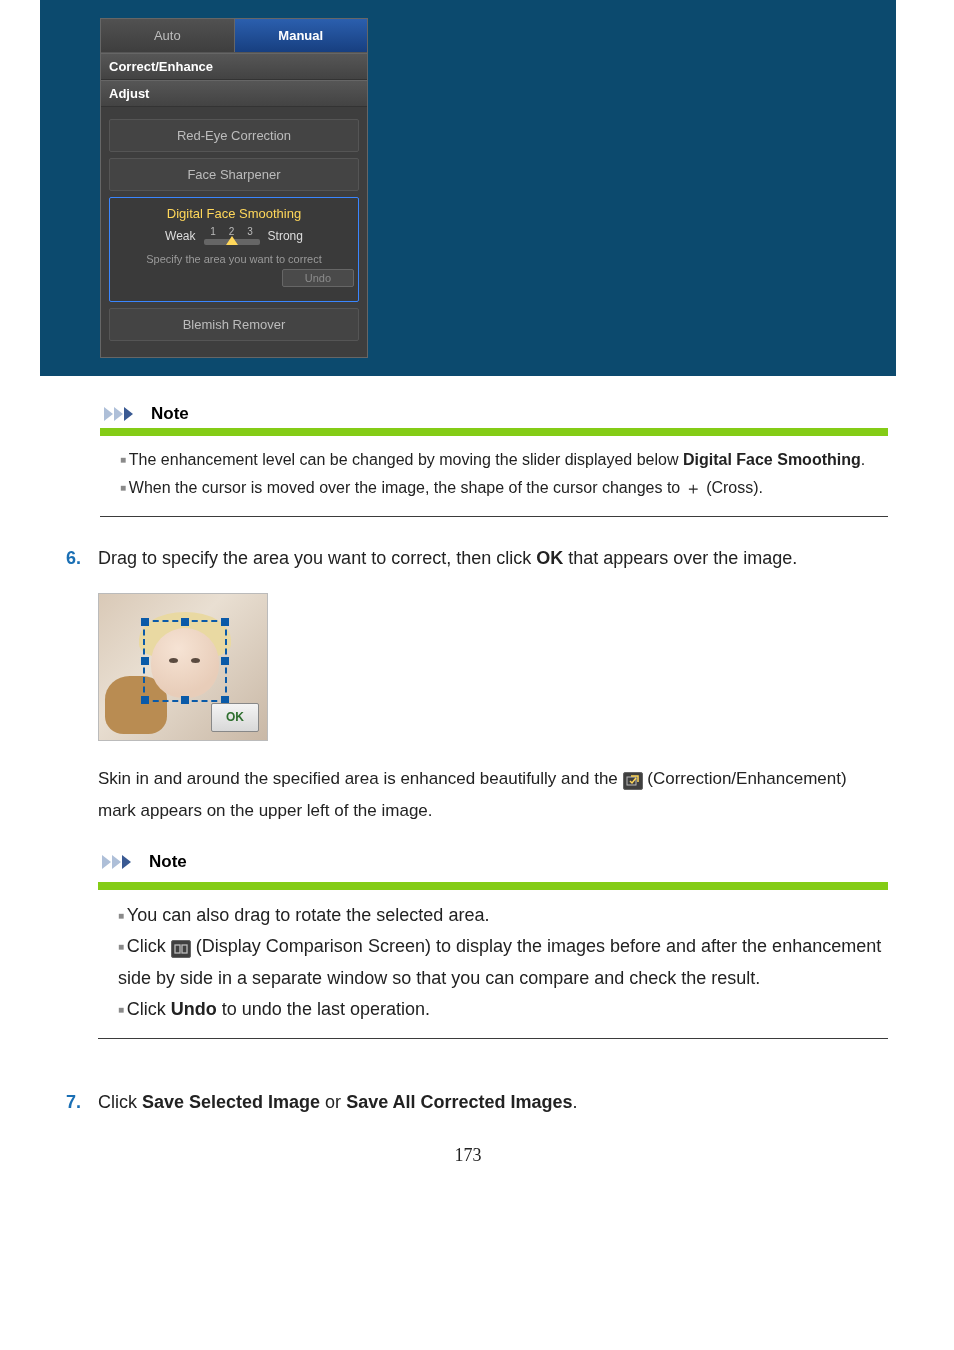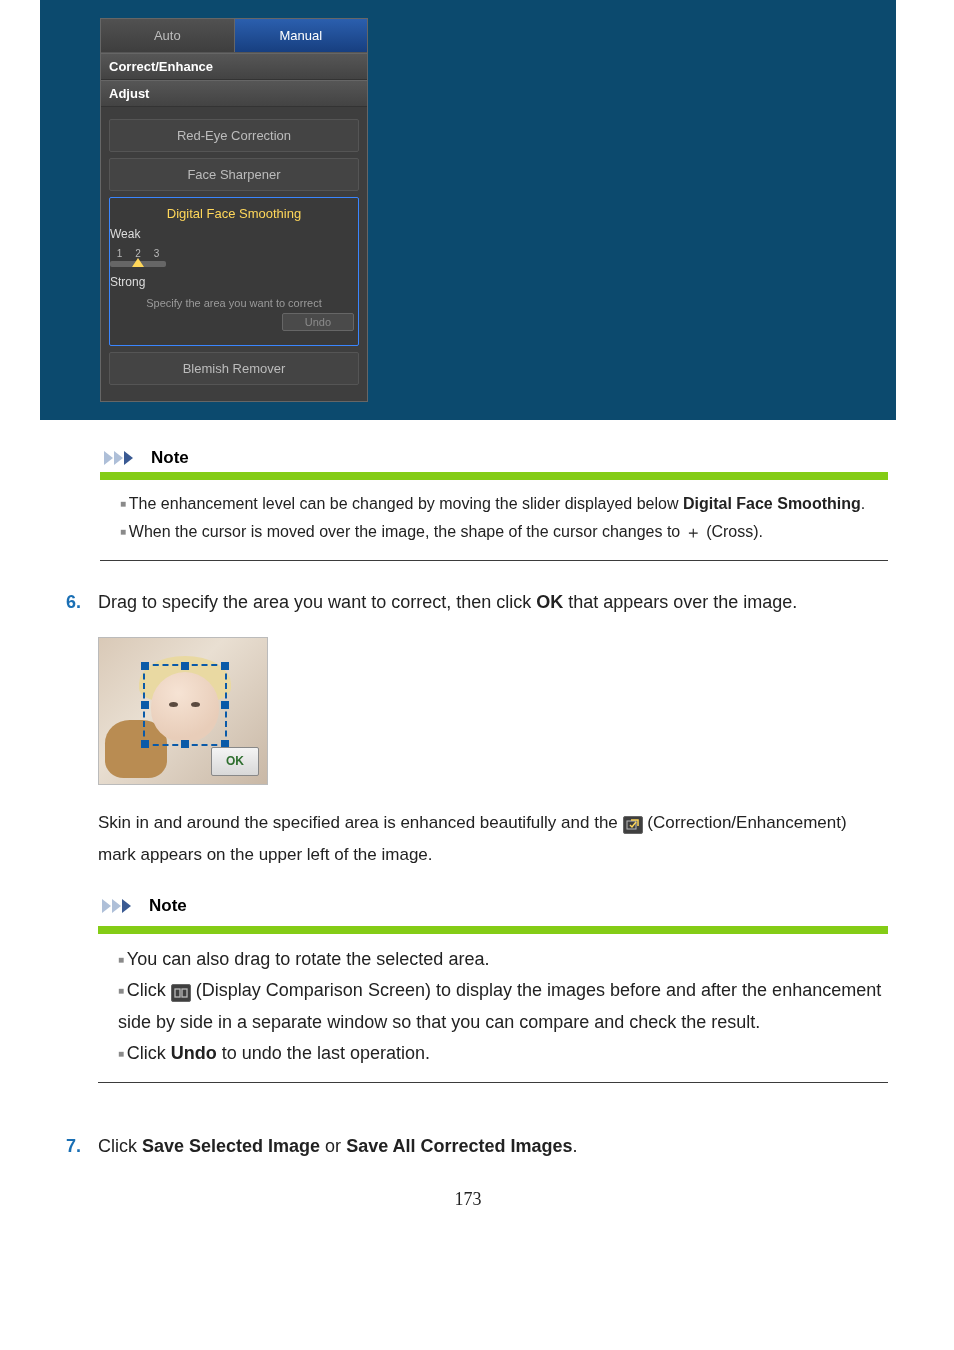--- a/index.html
+++ b/index.html
@@ -3,27 +3,27 @@
 <meta charset="utf-8">
 <style>
   * { margin: 0; padding: 0; box-sizing: border-box; }
   body { font-family: Arial, "Helvetica Neue", sans-serif; font-size: 16px; color: #222; background: #fff; width: 954px; }
   .page { padding: 0 58px 24px 40px; }
   .blue-band { background: #0c4a6e; padding: 18px 0 18px 60px; margin-bottom: 28px; }
   .panel { width: 268px; background: #3e3e3e; color: #dcdcdc; border: 1px solid #666; font-size: 13px; }
   .tabs { display: flex; height: 34px; border-bottom: 1px solid #555; }
   .tab { flex: 1; display: flex; align-items: center; justify-content: center; cursor: pointer; }
   .tab.inactive { background: linear-gradient(#515151,#3e3e3e); color: #bdbdbd; border-right: 1px solid #666; }
-  .tab.active { background: linear-gradient(#2b5fae,#173f80); color: #fff; font-weight: normal; }
+  .tab.active { background: linear-gradient(#2b5fae,#173f80); color: #fff; font-weight: bold; }
   .section-hdr { background: linear-gradient(#565656,#434343); color: #fff; font-weight: bold; padding: 5px 8px; border-top: 1px solid #666; border-bottom: 1px solid #333; }
   .panel-body { padding: 6px 6px 10px; }
   .opt { background: #444; color: #bcbcbc; text-align: center; padding: 8px 0; margin: 6px 2px; border: 1px solid #555; border-radius: 2px; cursor: pointer; }
   .opt.selected { border: 1px solid #3a86ff; color: #ffd75a; background: #3a3a3a; padding-bottom: 14px; }
   .opt.selected .opt-label { color: #ffd75a; display: block; margin-bottom: 6px; }
-  .slider-row { display: flex; align-items: flex-start; justify-content: center; gap: 8px; color: #ddd; font-size: 12px; margin-top: 2px; flex-direction: column; }
+  .slider-row { display: flex; align-items: center; justify-content: center; gap: 8px; color: #ddd; font-size: 12px; margin-top: 2px; }
   .slider-mid { display: flex; flex-direction: column; align-items: center; }
   .slider-ticks { display: flex; gap: 13px; font-size: 10px; color: #bbb; line-height: 1; }
   .slider-track { position: relative; width: 56px; height: 6px; background: #666; border-radius: 2px; margin-top: 2px; }
   .slider-thumb { position: absolute; top: -3px; left: 22px; width: 0; height: 0; border-left: 6px solid transparent; border-right: 6px solid transparent; border-bottom: 9px solid #ffd75a; }
   .specify { color: #9a9a9a; font-size: 11px; text-align: center; margin-top: 8px; }
   .undo-row { display: flex; justify-content: flex-end; padding: 4px 4px 0; }
   .undo-btn { background: #4a4a4a; color: #8b8b8b; border: 1px solid #666; font-size: 11px; padding: 2px 22px; border-radius: 2px; }
   .reset { text-align: center; color: #7d7d7d; font-size: 12px; padding: 6px 0 10px; }
   .note-block { margin: 0 8px 24px 60px; }
   .note-hdr { display: flex; align-items: center; gap: 17px; border-bottom: 8px solid #84cc16; padding: 0 0 4px 4px; margin-bottom: 10px; }

